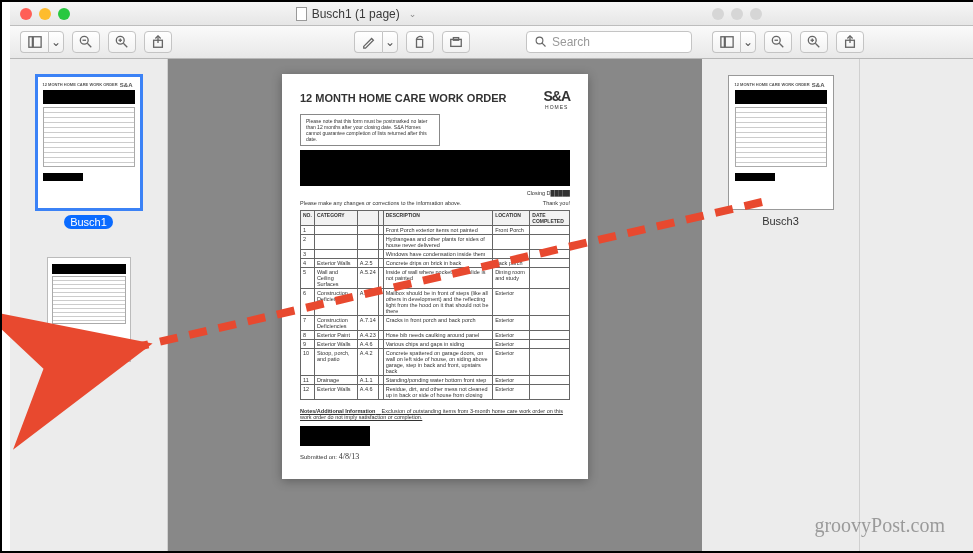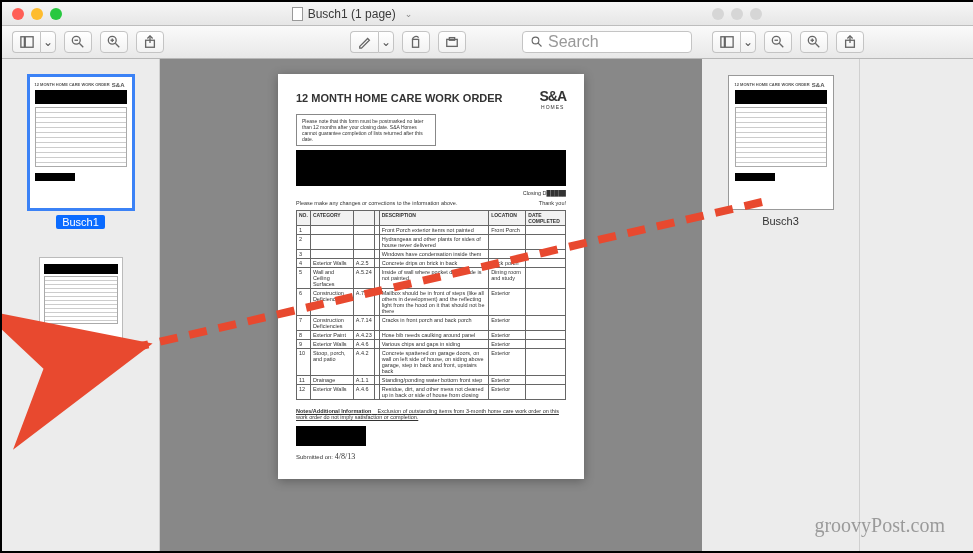--- a/index.html
+++ b/index.html
@@ -15,37 +15,37 @@
 .title-center .doc-ic { width:11px; height:14px; background:#fff; border:1px solid #999; position:relative; }
 .chev { font-size:9px; color:#888; margin-left:4px;}
 
 
 .toolbar { height: 33px; background: linear-gradient(#fafafa,#e8e8e8); border-bottom:1px solid #b7b7b7; display:flex; align-items:center; padding:0 10px; gap:8px; }
 .tbtn { height: 22px; min-width: 28px; background: linear-gradient(#ffffff,#f2f2f2); border:1px solid #c4c4c4; border-radius:4px; display:flex; align-items:center; justify-content:center; font-size:12px; color:#555; }
 .tgrp { display:flex; }
 .tgrp .tbtn:first-child{border-radius:4px 0 0 4px; border-right:none;}
 .tgrp .tbtn:last-child{border-radius:0 4px 4px 0;}
 .search { flex:1; max-width:240px; }
-.search-box { height:22px; background:#fff; border:1px solid #c4c4c4; border-radius:4px; display:flex; align-items:center; padding:0 8px; color:#999; font-size:16px; gap:5px;}
-
-
-.win1 { position:absolute; left:0; top:0; width:700px; height:549px; background:#fff; }
+.search-box { height:22px; background:#fff; border:1px solid #c4c4c4; border-radius:4px; display:flex; align-items:center; padding:0 8px; color:#999; font-size:12px; gap:5px;}
+
+
+.win1 { position:absolute; left:0; top:0; width:700px; height:549px; background:#fff;padding-left:8px; }
 .win2 { position:absolute; left:700px; top:0; width:271px; height:549px; background:#fff; }
 .content { display:flex; height: calc(100% - 57px); }
 .sidebar { width:158px; background:#ececec; border-right:1px solid #d0d0d0; padding:16px 0; display:flex; flex-direction:column; align-items:center; gap:28px; }
 .sidebar2 { width:158px; background:#ececec; border-right:1px solid #d0d0d0; padding:16px 0; display:flex; flex-direction:column; align-items:center;}
 .main { flex:1; background:#888; display:flex; align-items:flex-start; justify-content:center; padding-top:15px; overflow:hidden;}
 .main2 { flex:1; background:#ececec; }
 
 
 .thumb-wrap{display:flex;flex-direction:column;align-items:center;gap:5px;}
 .thumb { width:106px; height:135px; background:#fff; border:1px solid #999; position:relative; padding:6px; font-size:3px; color:#555;}
 .thumb.sel{outline:3px solid #3b82f6; outline-offset:-2px;}
 .tlabel{font-size:11px; color:#333;}
-.tlabel.sel{background:#0a6bff;color:#fff;padding:1px 6px;border-radius:2px;}
+.tlabel.sel{background:#0a6bff;color:#fff;padding:1px 6px;border-radius:7px;}
 .thumb .thdr{font-size:4px;font-weight:bold;}
 .thumb .logo{position:absolute;right:8px;top:6px;font-size:6px;font-weight:bold;}
 .thumb .blk{background:#000;height:14px;margin:3px 0;}
 .thumb .tbl{border:1px solid #aaa; height:60px;background:repeating-linear-gradient(#fff 0,#fff 4px,#ccc 4px,#ccc 5px);}
 .thumb .blk2{background:#000;height:8px;width:40px;margin-top:6px;}
 
 .thumb-drag{ width:84px; height:105px; background:#fff; border:1px solid #bbb; padding:4px; font-size:3px;}
 .thumb-drag .blk{background:#000;height:10px;margin:2px 0;}
 .thumb-drag .tbl{border:1px solid #aaa; height:48px;background:repeating-linear-gradient(#fff 0,#fff 3px,#ccc 3px,#ccc 4px);}
 

